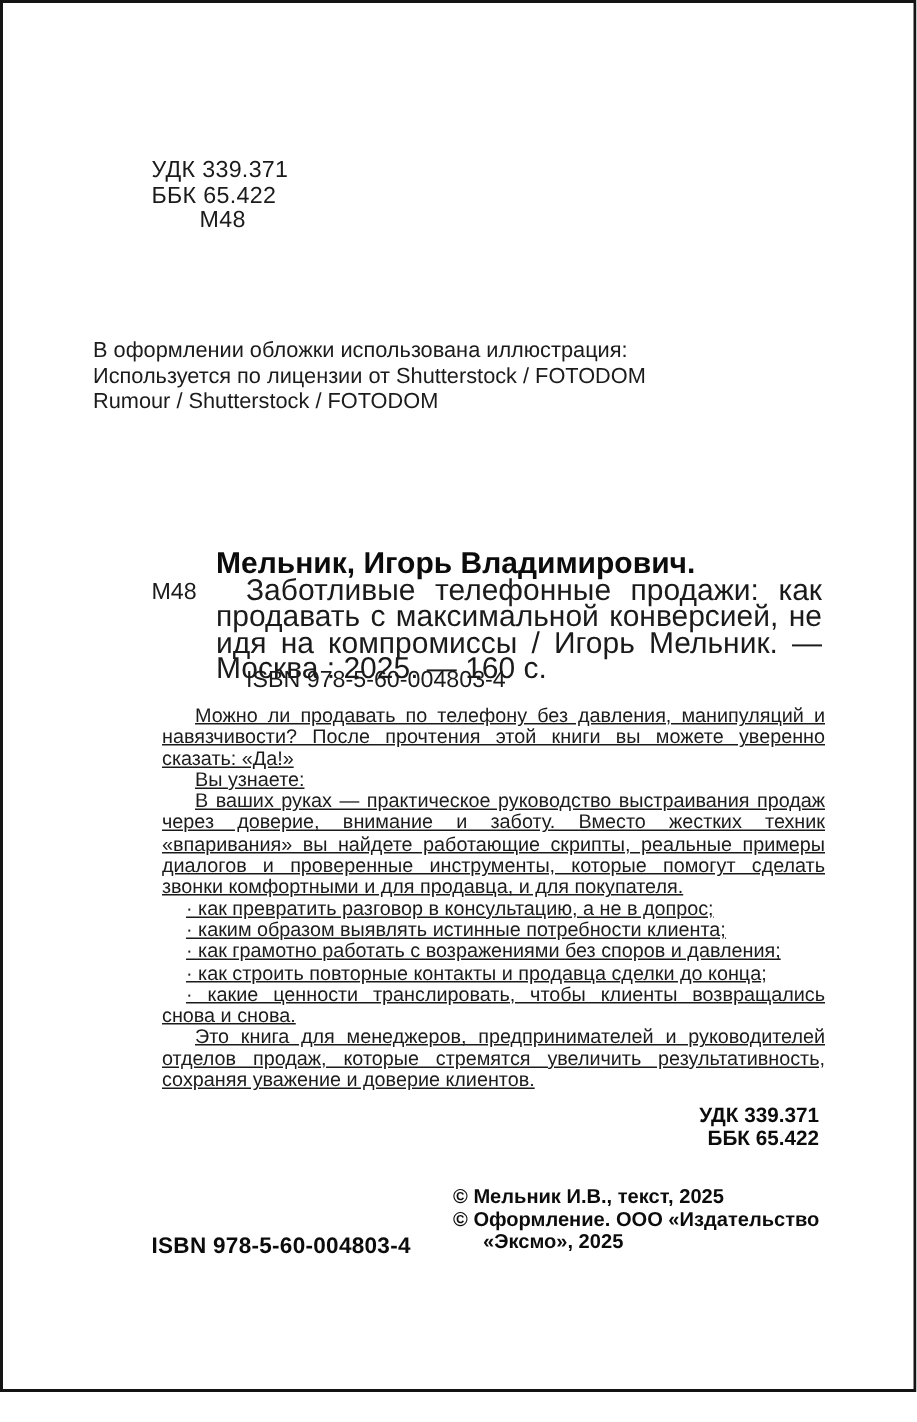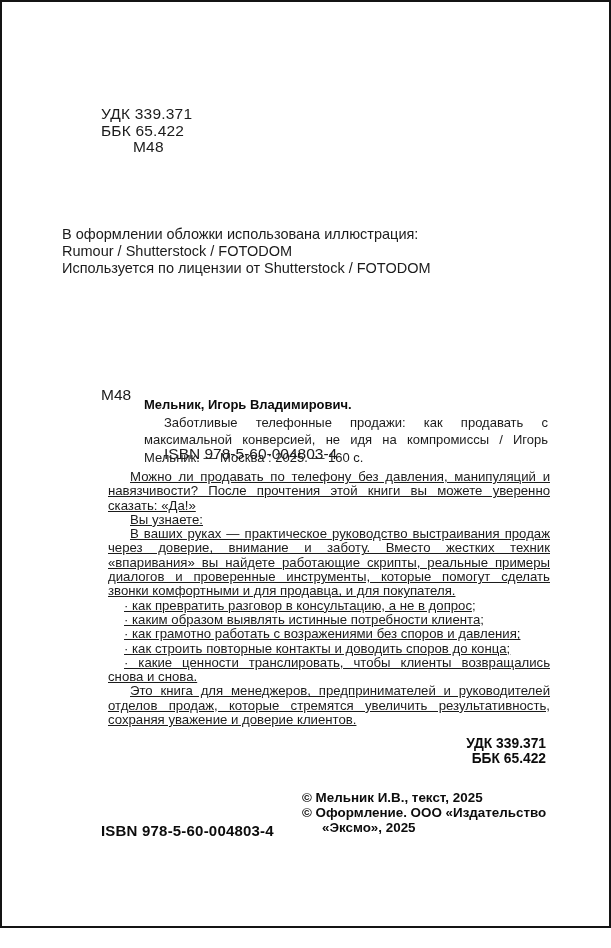--- a/index.html
+++ b/index.html
@@ -13,21 +13,21 @@
     color:#1b1b1b;
     overflow:hidden;
   }
   .abs{position:absolute;}
   
   .top-codes{left:99px;top:104px;font-size:15.5px;line-height:16.5px;letter-spacing:.2px;}
   .top-codes .code-indent{padding-left:32px;}
   
   .credit{left:60px;right:55px;top:224px;text-align:left;font-size:14.5px;line-height:17px;}
   
-  .bib{left:142px;right:61px;top:366px;font-size:13px;line-height:17.6px;text-align:justify;margin-top:28px;}
+  .bib{left:142px;right:61px;top:366px;font-size:20px;line-height:17.6px;text-align:justify;}
   .bib .author{font-weight:bold;color:#0c0c0c;}
   .bib .desc{text-indent:20px;margin:0;}
   .m48{left:99px;top:384px;font-size:15.5px;line-height:17.6px;}
   .isbn-mid{left:162px;top:443px;font-size:15.5px;}
   
   .annotation{left:106px;width:442px;top:468px;font-size:13.2px;line-height:14.3px;text-align:justify;hyphens:manual;text-decoration:underline;-webkit-hyphens:manual;}
   .annotation p{margin:0;text-indent:22px;}
   .annotation p.bullet{text-indent:16px;}
   
   .bottom-codes{right:63px;top:734px;text-align:right;font-weight:bold;color:#0c0c0c;font-size:13.8px;line-height:15.2px;}
@@ -42,41 +42,41 @@
 <div class="page">
 
   <div class="abs top-codes">
     <div>УДК 339.371</div>
     <div>ББК 65.422</div>
     <div class="code-indent">М48</div>
   </div>
 
   <div class="abs credit">
     <div>В оформлении обложки использована иллюстрация:</div>
+    <div>Используется по лицензии от Shutterstock / FOTODOM</div>
     <div>Rumour / Shutterstock / FOTODOM</div>
-    <div>Используется по лицензии от Shutterstock / FOTODOM</div>
   </div>
 
   <div class="abs m48">М48</div>
 
   <div class="abs bib">
     <div class="author">Мельник, Игорь Владимирович.</div>
     <p class="desc">Заботливые телефонные продажи: как продавать с максимальной конверсией, не идя на компромиссы / Игорь Мельник. — Москва : 2025. — 160 с.</p>
   </div>
 
   <div class="abs isbn-mid">ISBN 978-5-60-004803-4</div>
 
   <div class="abs annotation">
     <p>Можно ли продавать по телефону без давления, манипуляций и навязчивости? После прочтения этой книги вы можете уверенно сказать: «Да!»</p>
     <p>Вы узнаете:</p>
     <p>В ваших руках — практическое руководство выстраивания про­даж через доверие, внимание и заботу. Вместо жестких техник «впаривания» вы найдете работающие скрипты, реальные приме­ры диалогов и проверенные инструменты, которые помогут сде­лать звонки комфортными и для продавца, и для покупателя.</p>
     <p class="bullet">· как превратить разговор в консультацию, а не в допрос;</p>
     <p class="bullet">· каким образом выявлять истинные потребности клиента;</p>
     <p class="bullet">· как грамотно работать с возражениями без споров и давле­ния;</p>
-    <p class="bullet">· как строить повторные контакты и доводить споров до конца;</p>
+    <p class="bullet">· как строить повторные контакты и продавца сделки до конца;</p>
     <p class="bullet">· какие ценности транслировать, чтобы клиенты возвращались снова и снова.</p>
     <p>Это книга для менеджеров, предпринимателей и руководите­лей отделов продаж, которые стремятся увеличить результатив­ность, сохраняя уважение и доверие клиентов.</p>
   </div>
 
   <div class="abs bottom-codes">
     <div>УДК 339.371</div>
     <div>ББК 65.422</div>
   </div>
 
   <div class="abs copyright">

